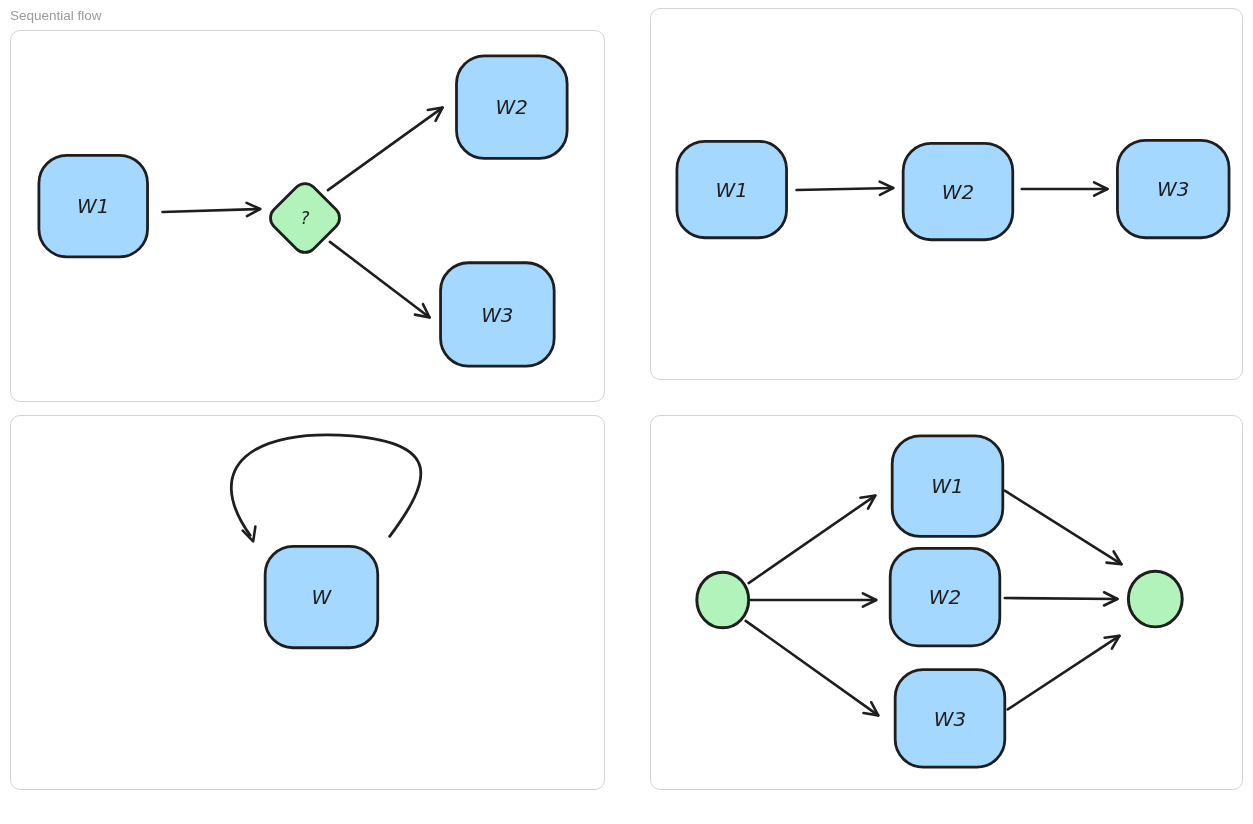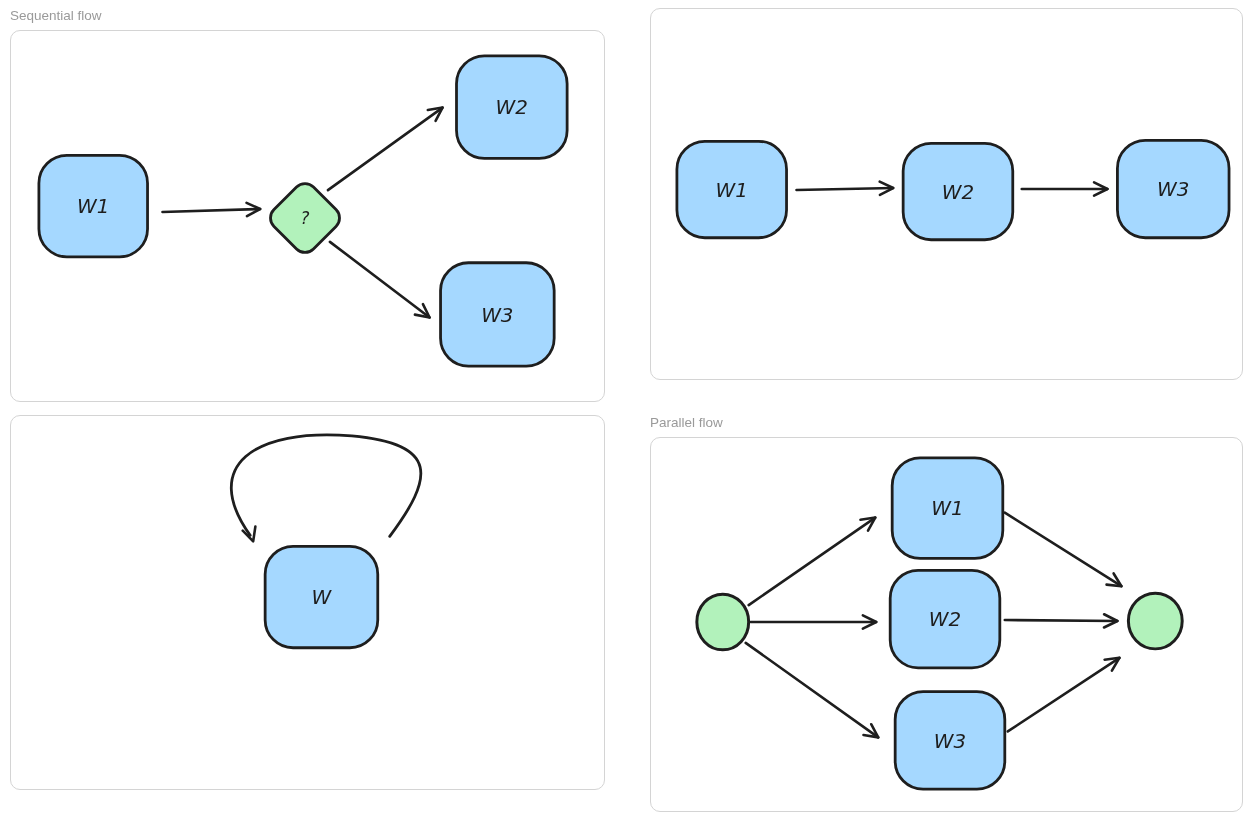--- a/index.html
+++ b/index.html
@@ -123,21 +123,20 @@
           </g>
           <g>
             <rect x="255" y="131" width="113" height="102" rx="28" ry="28" fill="#a5d8ff" stroke="#1e1e1e" stroke-width="2.8"></rect>
             <text x="311.5" y="182" text-anchor="middle" dy="0.36em" class="nlabel">W</text>
           </g>
         </svg>
     </div>
   </section>
 
   <section class="block">
-    <div class="block-title">Parallel flow</div>
     <div class="panel h2">
       <svg viewBox="0 0 593 375" preserveAspectRatio="none">
           <g>
             <line x1="98" y1="168" x2="225" y2="80" stroke="#1e1e1e" stroke-width="2.6" stroke-linecap="round"></line>
             <path d="M 210.15948584458803 82.18154523286057 L 225 80 L 217.74495831114527 93.12876117891479" fill="none" stroke="#1e1e1e" stroke-width="2.6" stroke-linecap="round" stroke-linejoin="round"></path>
           </g>
           <g>
             <line x1="100" y1="185" x2="226" y2="185" stroke="#1e1e1e" stroke-width="2.6" stroke-linecap="round"></line>
             <path d="M 212.55921253711713 178.34077839551722 L 226 185 L 212.55921253711713 191.6592216044828" fill="none" stroke="#1e1e1e" stroke-width="2.6" stroke-linecap="round" stroke-linejoin="round"></path>
           </g>

